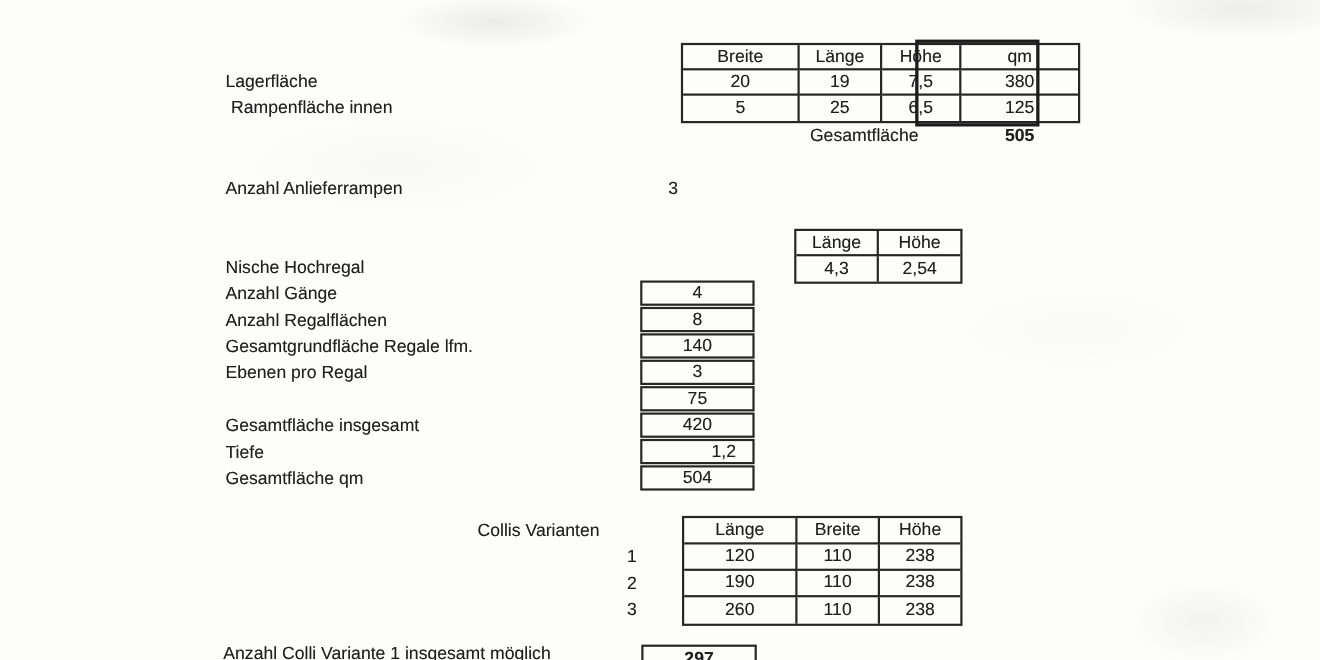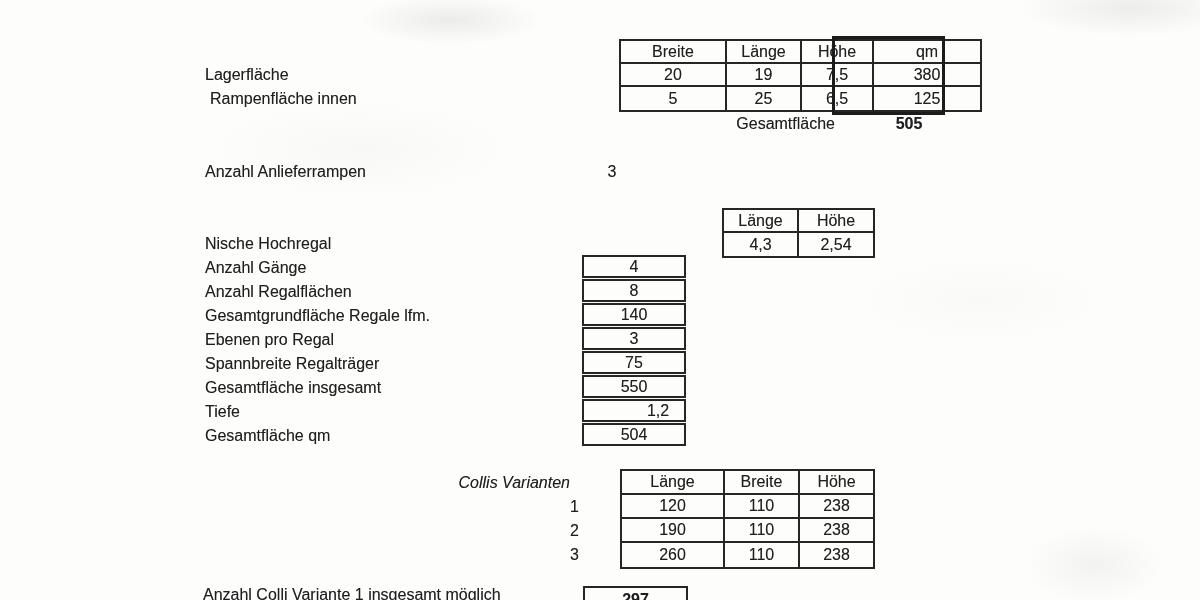--- a/index.html
+++ b/index.html
@@ -97,21 +97,21 @@
     <div class="cell nr">380</div>
 
     <div class="cell nb">5</div>
     <div class="cell nb">25</div>
     <div class="cell nb">6,5</div>
     <div class="cell nr nb">125</div>
   </div>
   <div class="qm-frame" style="left:832px; top:36px; width:113px; height:79px;"></div>
 
   <div class="lbl right" style="left:650px; top:114px; width:185px;">Gesamtfläche</div>
-  <div class="lbl center bold" style="left:855px; top:114px; width:108px;">505</div>
+  <div class="lbl center bold" style="left:873px; top:114px; width:108px;">505</div>
 
   <div class="lbl" style="left:205px; top:162px;">Anzahl Anlieferrampen</div>
   <div class="lbl center" style="left:597px; top:162px; width:30px;">3</div>
 
   <div class="lbl" style="left:205px; top:234px;">Nische Hochregal</div>
   <div class="grid-table" style="left:685px; top:208px; grid-template-columns:75px 74px; grid-auto-rows:23px;">
     <div class="cell">Länge</div>
     <div class="cell nr">Höhe</div>
     <div class="cell nb">4,3</div>
     <div class="cell nr nb">2,54</div>
@@ -122,33 +122,32 @@
 
   <div class="lbl" style="left:205px; top:282px;">Anzahl Regalflächen</div>
   <div class="vbox" style="top:279px;">8</div>
 
   <div class="lbl" style="left:205px; top:306px;">Gesamtgrundfläche Regale lfm.</div>
   <div class="vbox" style="top:303px;">140</div>
 
   <div class="lbl" style="left:205px; top:330px;">Ebenen pro Regal</div>
   <div class="vbox" style="top:327px;">3</div>
 
-  <div class="lbl" style="left:205px; top:354px;">Spannbreite Regalträger</div>
   <div class="vbox" style="top:351px;">75</div>
 
   <div class="lbl" style="left:205px; top:378px;">Gesamtfläche insgesamt</div>
-  <div class="vbox" style="top:375px;">550</div>
+  <div class="vbox" style="top:375px;">420</div>
 
   <div class="lbl" style="left:205px; top:402px;">Tiefe</div>
   <div class="vbox" style="top:399px;padding-left:48px;">1,2</div>
 
   <div class="lbl" style="left:205px; top:426px;">Gesamtfläche qm</div>
   <div class="vbox" style="top:423px;">504</div>
 
-  <div class="lbl right" style="left:420px; top:473px; width:150px;font-style:italic;">Collis Varianten</div>
+  <div class="lbl right" style="left:395px; top:473px; width:150px;">Collis Varianten</div>
 
   <div class="lbl right" style="left:550px; top:497px; width:29px;">1</div>
   <div class="lbl right" style="left:550px; top:521px; width:29px;">2</div>
   <div class="lbl right" style="left:550px; top:545px; width:29px;">3</div>
 
   <div class="grid-table" style="left:583px; top:469px; grid-template-columns:103px 75px 73px; grid-auto-rows:24px;">
     <div class="cell">Länge</div>
     <div class="cell">Breite</div>
     <div class="cell nr">Höhe</div>
 

